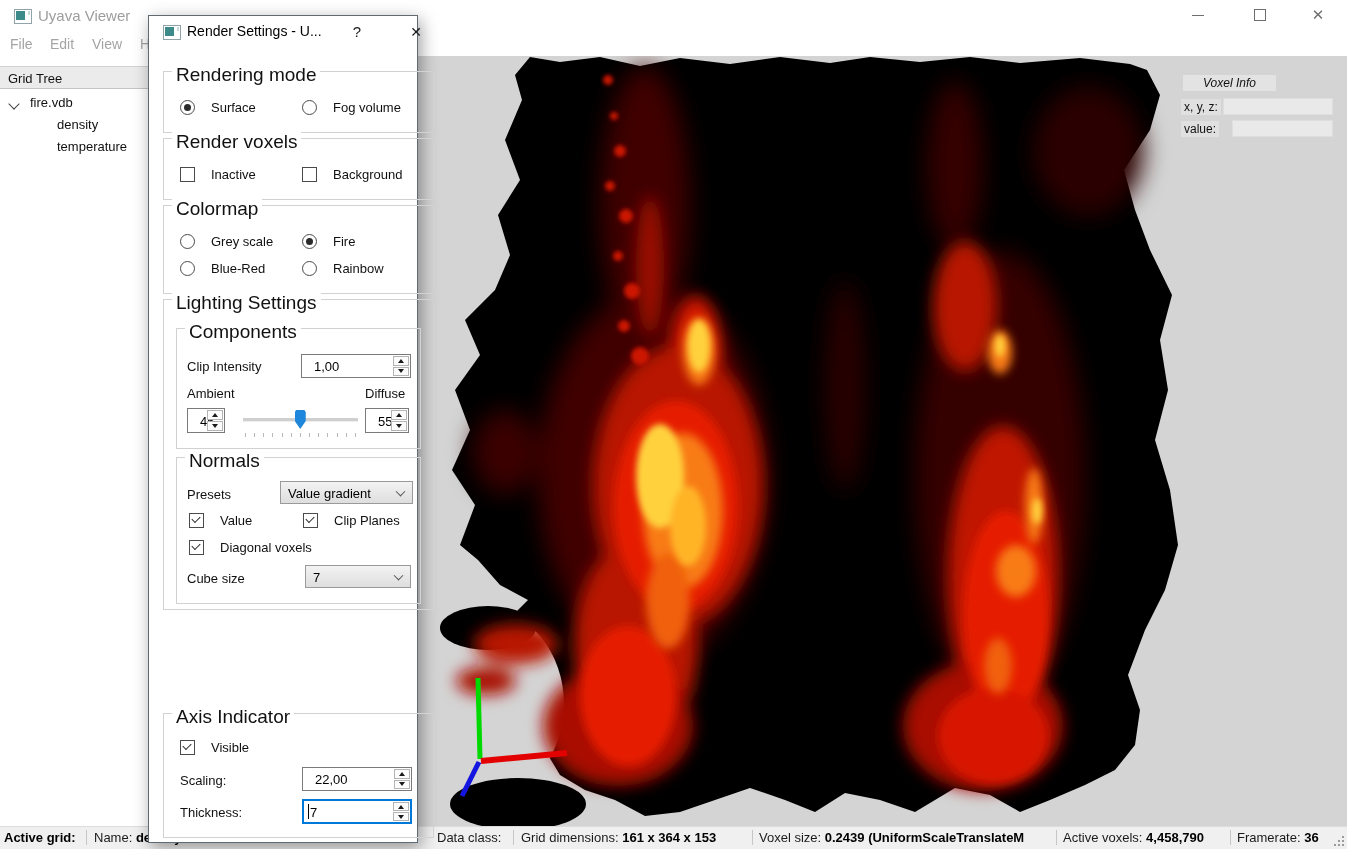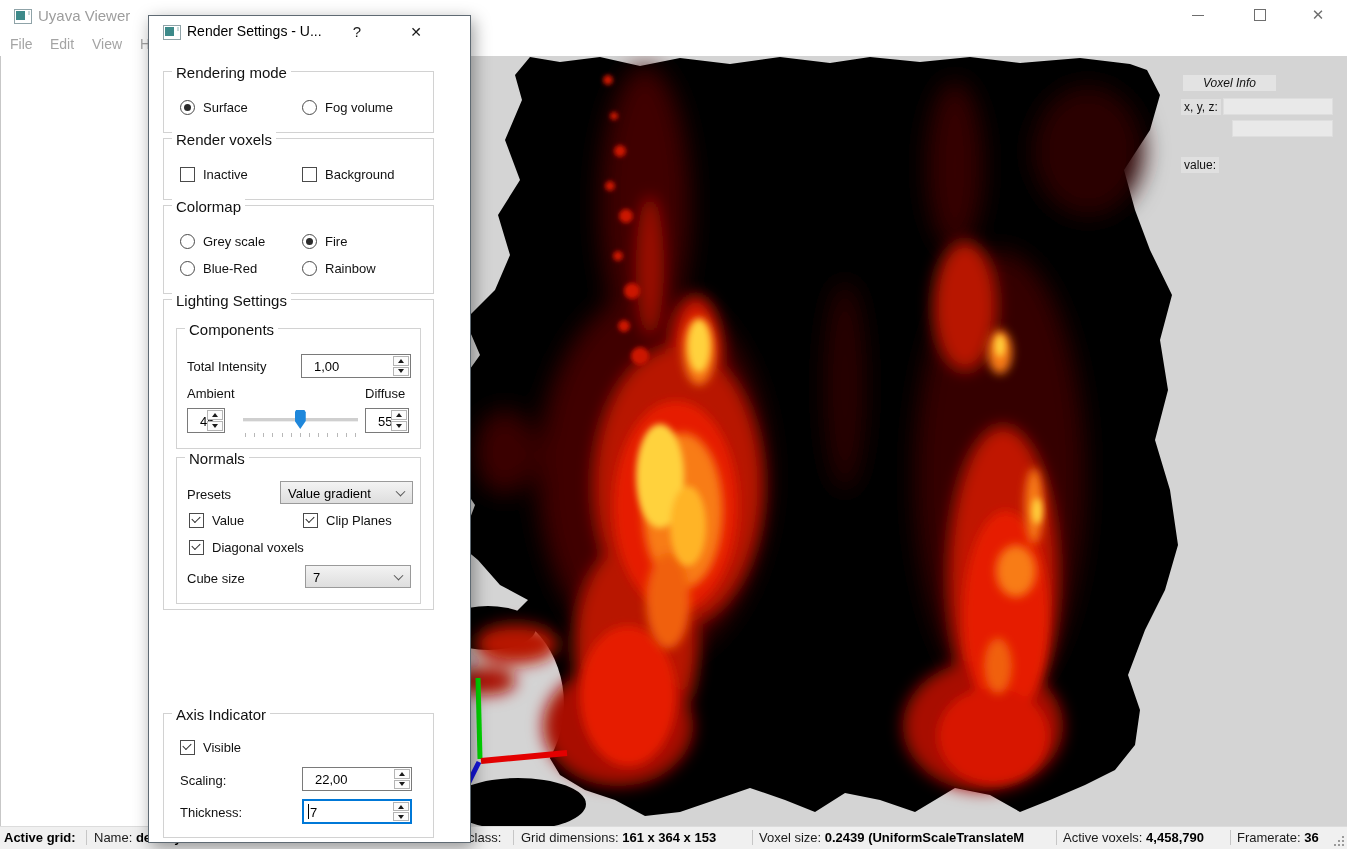--- a/index.html
+++ b/index.html
@@ -27,45 +27,45 @@
   .tr-c0{left:57px;top:61px;}
   .tr-c1{left:57px;top:83px;}
   .expander{position:absolute;left:10px;top:44px;width:7px;height:7px;border-right:1.6px solid #444;border-bottom:1.6px solid #444;transform:rotate(45deg);}
 
   
   .viewport{position:absolute;left:148px;top:56px;right:0;bottom:22px;background:#d4d4d4;overflow:hidden;z-index:1;}
   .viewport svg{position:absolute;left:0;top:0;}
   .voxel-info{position:absolute;right:8px;top:19px;width:160px;font-size:12px;color:#111;}
   .vi-title{position:absolute;left:4px;top:0;font-style:italic;background:#e3e3e3;padding:1px 20px;}
   .vi-lbl1{position:absolute;left:2px;top:24px;background:#e0e0e0;padding:1px 3px;}
-  .vi-lbl2{position:absolute;left:2px;top:46px;background:#e0e0e0;padding:1px 3px;margin-top:36px;}
+  .vi-lbl2{position:absolute;left:2px;top:46px;background:#e0e0e0;padding:1px 3px;}
   .vi-field{position:absolute;height:15px;background:#e9e9e9;border:1px solid #dedede;}
   .vi-f1{left:44px;top:23px;width:108px;}
   .vi-f2{left:53px;top:45px;width:99px;}
 
   
   .statusbar{position:absolute;left:0;bottom:0;right:0;height:22px;background:#f0f0f0;border-top:1px solid #dcdcdc;font-size:13px;color:#1a1a1a;z-index:3;}
   .seg{position:absolute;top:3px;white-space:nowrap;}
   .seg b{color:#000;}
   .ssep{position:absolute;top:3px;width:1px;height:15px;background:#c6c6c6;}
   .grip{position:absolute;right:3px;bottom:3px;width:10px;height:10px;}
   .grip::before{content:"";position:absolute;right:0;bottom:0;width:2px;height:2px;background:#9a9a9a;box-shadow:-4px 0 #9a9a9a,-8px 0 #9a9a9a,0 -4px #9a9a9a,-4px -4px #9a9a9a,0 -8px #9a9a9a;}
 
   
-  .dialog{position:absolute;left:148px;top:15px;width:323px;height:828px;background:#fff;border:1px solid #5f6a73;box-sizing:border-box;box-shadow:3px 5px 16px rgba(0,0,0,.38);z-index:10;}
+  .dialog{position:absolute;left:148px;top:15px;width:270px;height:828px;background:#fff;border:1px solid #5f6a73;box-sizing:border-box;box-shadow:3px 5px 16px rgba(0,0,0,.38);z-index:10;}
   .dlg-titlebar{position:absolute;left:0;top:0;right:0;height:32px;background:#fff;}
   .dlg-icon{left:14px;top:9px;}
   .dlg-title{position:absolute;left:38px;top:7px;font-size:14px;color:#000;white-space:nowrap;}
   .dlg-btn{position:absolute;top:0;height:31px;display:flex;align-items:center;justify-content:center;font-size:15px;color:#1a1a1a;}
   .dlg-help{left:186px;width:44px;}
   .dlg-close{left:242px;width:50px;font-size:14px;}
 
   .grp{position:absolute;border:1px solid #d2d2d2;}
-  .grp>.gt{position:absolute;top:-8px;left:8px;background:#fff;padding:0 4px;font-size:15px;color:#111;white-space:nowrap;}
-  .opt{position:absolute;display:flex;align-items:center;gap:8px;font-size:13px;color:#111;white-space:nowrap;}
+  .grp>.gt{position:absolute;top:-8px;left:8px;background:#fff;padding:0 4px;font-size:19px;color:#111;white-space:nowrap;}
+  .opt{position:absolute;display:flex;align-items:center;gap:16px;font-size:13px;color:#111;white-space:nowrap;}
   .radio{width:13px;height:13px;border:1px solid #4a4a4a;border-radius:50%;background:#fff;position:relative;flex:none;box-sizing:content-box;}
   .radio.sel::after{content:"";position:absolute;left:3px;top:3px;width:7px;height:7px;background:#2b2b2b;border-radius:50%;}
   .cb{width:13px;height:13px;border:1px solid #4a4a4a;background:#fff;position:relative;flex:none;box-sizing:content-box;}
   .cb.chk::after{content:"";position:absolute;left:2px;top:2px;width:7px;height:4px;border-left:1.8px solid #2b2b2b;border-bottom:1.8px solid #2b2b2b;transform:rotate(-45deg);}
   .lbl{position:absolute;font-size:13px;color:#111;white-space:nowrap;}
   .spin{position:absolute;background:#fff;border:1px solid #7a7a7a;box-sizing:border-box;}
   .spin .val{position:absolute;left:12px;top:50%;transform:translateY(-50%);font-size:13px;color:#000;}
   .spin .btns{position:absolute;top:1px;bottom:1px;right:1px;width:16px;display:flex;flex-direction:column;gap:1px;}
   .sb{flex:1;border:1px solid #b4b4b4;background:#fcfcfc;position:relative;box-sizing:border-box;}
   .sb::after{content:"";position:absolute;left:50%;top:50%;transform:translate(-50%,-50%);border-left:3.5px solid transparent;border-right:3.5px solid transparent;}
@@ -208,20 +208,27 @@
 
     <div class="voxel-info">
       <span class="vi-title">Voxel Info</span>
       <span class="vi-lbl1">x, y, z:</span>
       <span class="vi-field vi-f1"></span>
       <span class="vi-lbl2">value:</span>
       <span class="vi-field vi-f2"></span>
     </div>
   </div>
 
+  <div class="left-panel">
+    <div class="gt-header">Grid Tree</div>
+    <span class="expander"></span>
+    <div class="tree-row tr-root">fire.vdb</div>
+    <div class="tree-row tr-c0">density</div>
+    <div class="tree-row tr-c1">temperature</div>
+  </div>
 
   <div class="statusbar">
     <span class="seg" style="left:4px"><b>Active grid:</b></span>
     <span class="ssep" style="left:86px"></span>
     <span class="seg" style="left:94px"><span>Name:</span>&nbsp;<b>density</b></span>
     <span class="seg" style="left:437px"><span>Data class:</span></span>
     <span class="ssep" style="left:513px"></span>
     <span class="seg" style="left:521px"><span>Grid dimensions:</span>&nbsp;<b>161 x 364 x 153</b></span>
     <span class="ssep" style="left:752px"></span>
     <span class="seg" style="left:759px;width:296px;overflow:hidden"><span>Voxel size:</span>&nbsp;<b>0.2439 (UniformScaleTranslateM</b></span>
@@ -286,21 +293,21 @@
           <span class="radio"></span>
           <span>Rainbow</span>
         </label>
     </div>
 
     <div class="grp" style="left:14px;top:283px;width:269px;height:309px">
       <span class="gt">Lighting Settings</span>
 
       <div class="grp" style="left:12px;top:28px;width:243px;height:119px">
         <span class="gt">Components</span>
-        <span class="lbl" style="left:10px;top:30px">Total Intensity</span>
+        <span class="lbl" style="left:10px;top:30px">Clip Intensity</span>
         <div class="spin" style="left:124px;top:25px;width:110px;height:24px">
           <span class="val">1,00</span>
           <span class="btns">
               <span class="sb up"></span>
               <span class="sb dn"></span>
             </span>
         </div>
         <span class="lbl" style="left:10px;top:57px">Ambient</span>
         <span class="lbl" style="left:188px;top:57px">Diffuse</span>
         <div class="spin" style="left:10px;top:79px;width:38px;height:25px">

